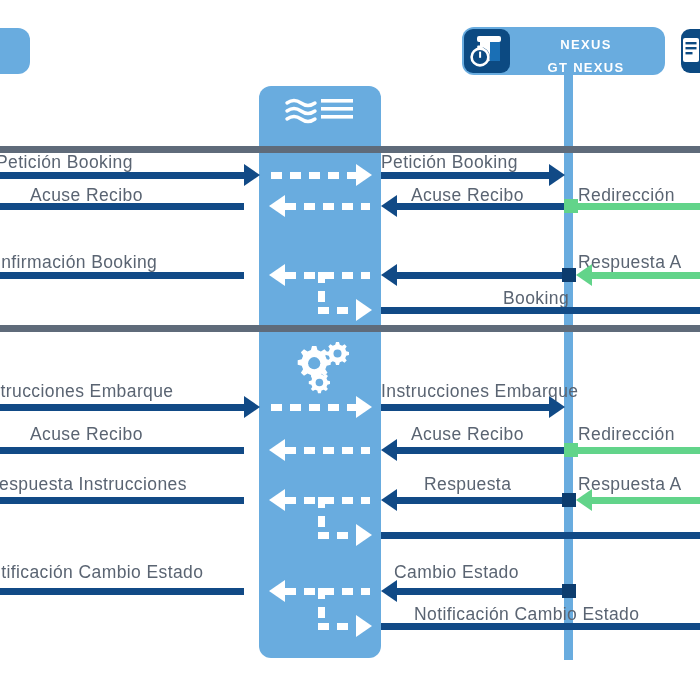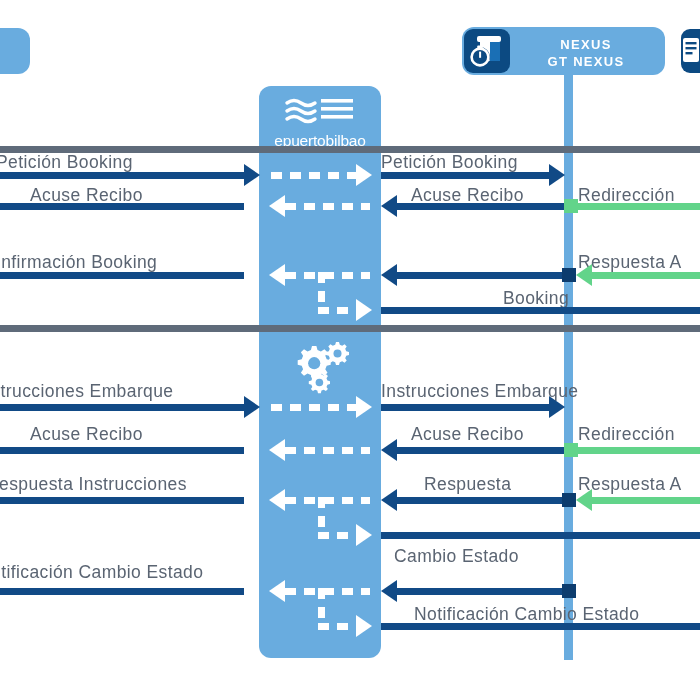--- a/index.html
+++ b/index.html
@@ -4,21 +4,21 @@
 <style>
   html,body{margin:0;padding:0;background:#ffffff;}
   body{width:700px;height:700px;position:relative;overflow:hidden;
        font-family:"Liberation Sans","DejaVu Sans",sans-serif;}
   .stage{position:absolute;inset:0;width:700px;height:700px;}
 
   
   .actor-box{position:absolute;background:#69ACDF;border-radius:12px;}
   .actor-label{position:absolute;color:#ffffff;font-weight:bold;
       letter-spacing:1.3px;font-size:13px;text-align:center;line-height:1.1;}
-  .actor-label .l2{display:block;margin-top:3px;}
+  .actor-label .l2{display:block;margin-top:9px;}
 
   
   .platform{position:absolute;background:#69ACDF;border-radius:12px;}
   .platform-brand{position:absolute;text-align:center;width:120px;}
   .brand-name{color:#ffffff;font-size:15.5px;letter-spacing:-0.2px;}
 
   
   .logo-mark{position:relative;width:74px;height:34px;margin:0 auto 4px auto;}
 
   
@@ -105,21 +105,20 @@
 
         <path d="M4 9 q7 -5 14 0 q7 5 14 0" fill="none" stroke="#ffffff" stroke-width="3.4" stroke-linecap="round"></path>
         <path d="M4 17 q7 -5 14 0 q7 5 14 0" fill="none" stroke="#ffffff" stroke-width="3.4" stroke-linecap="round"></path>
         <path d="M4 25 q7 -5 14 0 q7 5 14 0" fill="none" stroke="#ffffff" stroke-width="3.4" stroke-linecap="round"></path>
 
         <rect x="38" y="5" width="32" height="3.6" fill="#ffffff"></rect>
         <rect x="38" y="13" width="32" height="3.6" fill="#ffffff"></rect>
         <rect x="38" y="21" width="32" height="3.6" fill="#ffffff"></rect>
       </svg>
     </div>
-    <div class="brand-name">epuertobilbao</div>
   </div>
 
   <div class="gears" style="left:292px;top:340px;">
     <svg width="62" height="56" viewBox="0 0 62 56">
       <g fill="#ffffff">
 
         <path d="M20 6 l4.4 0 l1.1 4.0 l3.4 1.4 l3.5-2.2 l3.1 3.1 l-2.2 3.5 l1.4 3.4 l4.0 1.1 l0 4.4 l-4.0 1.1 l-1.4 3.4 l2.2 3.5 l-3.1 3.1 l-3.5-2.2 l-3.4 1.4 l-1.1 4.0 l-4.4 0 l-1.1-4.0 l-3.4-1.4 l-3.5 2.2 l-3.1-3.1 l2.2-3.5 l-1.4-3.4 l-4.0-1.1 l0-4.4 l4.0-1.1 l1.4-3.4 l-2.2-3.5 l3.1-3.1 l3.5 2.2 l3.4-1.4 z"></path>
         <circle cx="22.2" cy="23.2" r="6.1" fill="#69ACDF"></circle>
 
         <path d="M44 2 l3.0 0 l0.8 2.8 l2.4 1.0 l2.4-1.5 l2.1 2.1 l-1.5 2.4 l1.0 2.4 l2.8 0.8 l0 3.0 l-2.8 0.8 l-1.0 2.4 l1.5 2.4 l-2.1 2.1 l-2.4-1.5 l-2.4 1.0 l-0.8 2.8 l-3.0 0 l-0.8-2.8 l-2.4-1.0 l-2.4 1.5 l-2.1-2.1 l1.5-2.4 l-1.0-2.4 l-2.8-0.8 l0-3.0 l2.8-0.8 l1.0-2.4 l-1.5-2.4 l2.1-2.1 l2.4 1.5 l2.4-1.0 z"></path>
@@ -218,21 +217,21 @@
   <div class="msg-line navy" style="left:381px;top:532px;width:327px;"></div>
 
   <div class="lbl" style="left:-22px;top:562px;">Notificación Cambio Estado</div>
   <div class="msg-line navy" style="left:-4px;top:588px;width:248px;"></div>
 
   <div class="dash-h" style="left:285px;top:588px;width:85px;"></div>
   <div class="head left-white" style="left:269px;top:580px;"></div>
   <div class="dash-v" style="left:318px;top:588px;height:42px;"></div>
   <div class="dash-h" style="left:318px;top:623px;width:38px;"></div>
   <div class="head right-white" style="left:356px;top:615px;"></div>
-  <div class="lbl" style="left:394px;top:546px;">Cambio Estado</div>
+  <div class="lbl" style="left:394px;top:562px;">Cambio Estado</div>
   <div class="msg-line navy" style="left:397px;top:588px;width:168px;"></div>
   <div class="head left-navy" style="left:381px;top:580px;"></div>
   <div class="node navy" style="left:562px;top:584px;"></div>
 
   <div class="lbl" style="left:414px;top:604px;">Notificación Cambio Estado</div>
   <div class="msg-line navy" style="left:381px;top:623px;width:327px;"></div>
 
 </div>
 
 </body></html>

